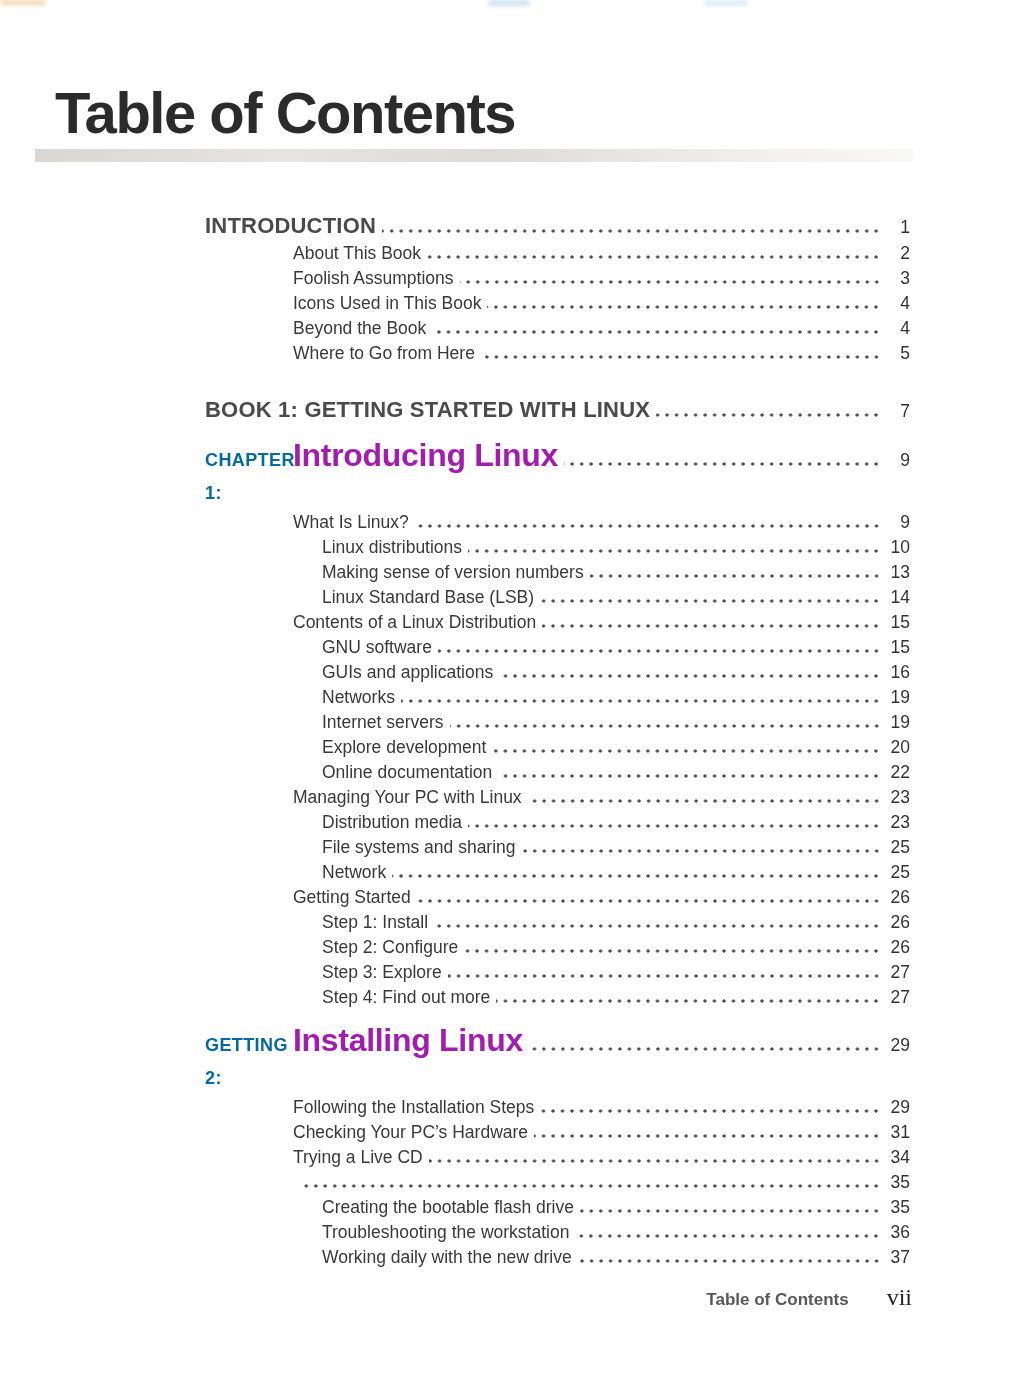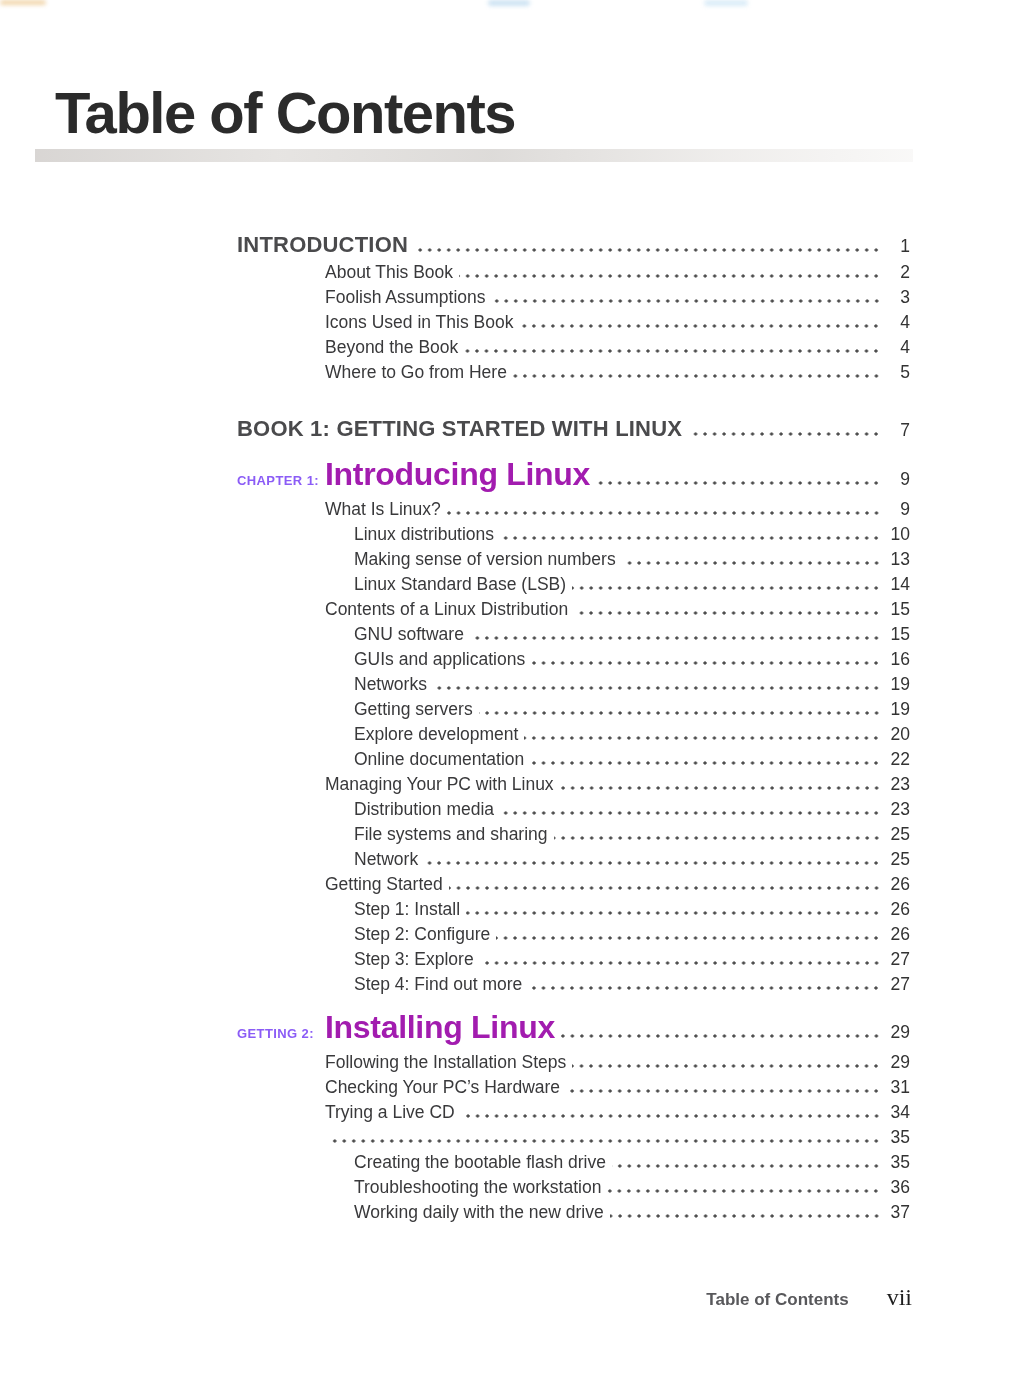--- a/index.html
+++ b/index.html
@@ -19,36 +19,36 @@
     color:#2b2b2b; line-height:1;
   }
   .title-band {
     margin:7px 0 0 35px; width:878px; height:13px;
     background:linear-gradient(90deg,
       rgba(185,180,176,.55), rgba(206,202,198,.50) 28%,
       rgba(194,190,186,.55) 52%, rgba(214,210,206,.40) 78%,
       rgba(228,225,222,.22));
   }
 
-  #toc { margin-top:69px;padding-left:32px; }
+  #toc { margin-top:50px; }
   .row {
     display:flex; align-items:baseline;
     margin-left:293px; margin-right:106px;
     font-size:17.5px; line-height:25px; color:#39393b;
   }
   .row.lvl2 { margin-left:322px; }
   .row.section, .row.book {
     margin-left:205px; font-size:22px; font-weight:bold;
     color:#4a4a4c; line-height:27px; letter-spacing:.2px;
   }
   .row.book { margin-top:30px; }
   .row.chapter { margin-left:205px; margin-top:14px; line-height:33px; }
   .prefix {
-    flex:none; width:88px; font-size:13px; font-weight:bold;
-    color:#8b5cf6; letter-spacing:.4px;
+    flex:none; width:88px; font-size:18px; font-weight:bold;
+    color:#0369a1; letter-spacing:.4px;
   }
   .chapter .label { font-size:32px; font-weight:bold; color:#a21caf; letter-spacing:-.3px; }
   .dots {
     flex:1; align-self:baseline; height:4px; margin:0 3px 0 6px;
     background-image:radial-gradient(circle, #4c4c4c 1.35px, transparent 1.85px);
     background-size:9.5px 4px; background-repeat:repeat-x;
     background-position:right bottom;
   }
   .row .page {
     flex:none; min-width:26px; text-align:right;
@@ -147,21 +147,21 @@
       <span class="label">GUIs and applications</span>
       <span class="dots"></span>
       <span class="page">16</span>
     </div>
     <div class="row entry lvl2">
       <span class="label">Networks</span>
       <span class="dots"></span>
       <span class="page">19</span>
     </div>
     <div class="row entry lvl2">
-      <span class="label">Getting servers</span>
+      <span class="label">Internet servers</span>
       <span class="dots"></span>
       <span class="page">19</span>
     </div>
     <div class="row entry lvl2">
       <span class="label">Explore development</span>
       <span class="dots"></span>
       <span class="page">20</span>
     </div>
     <div class="row entry lvl2">
       <span class="label">Online documentation</span>

